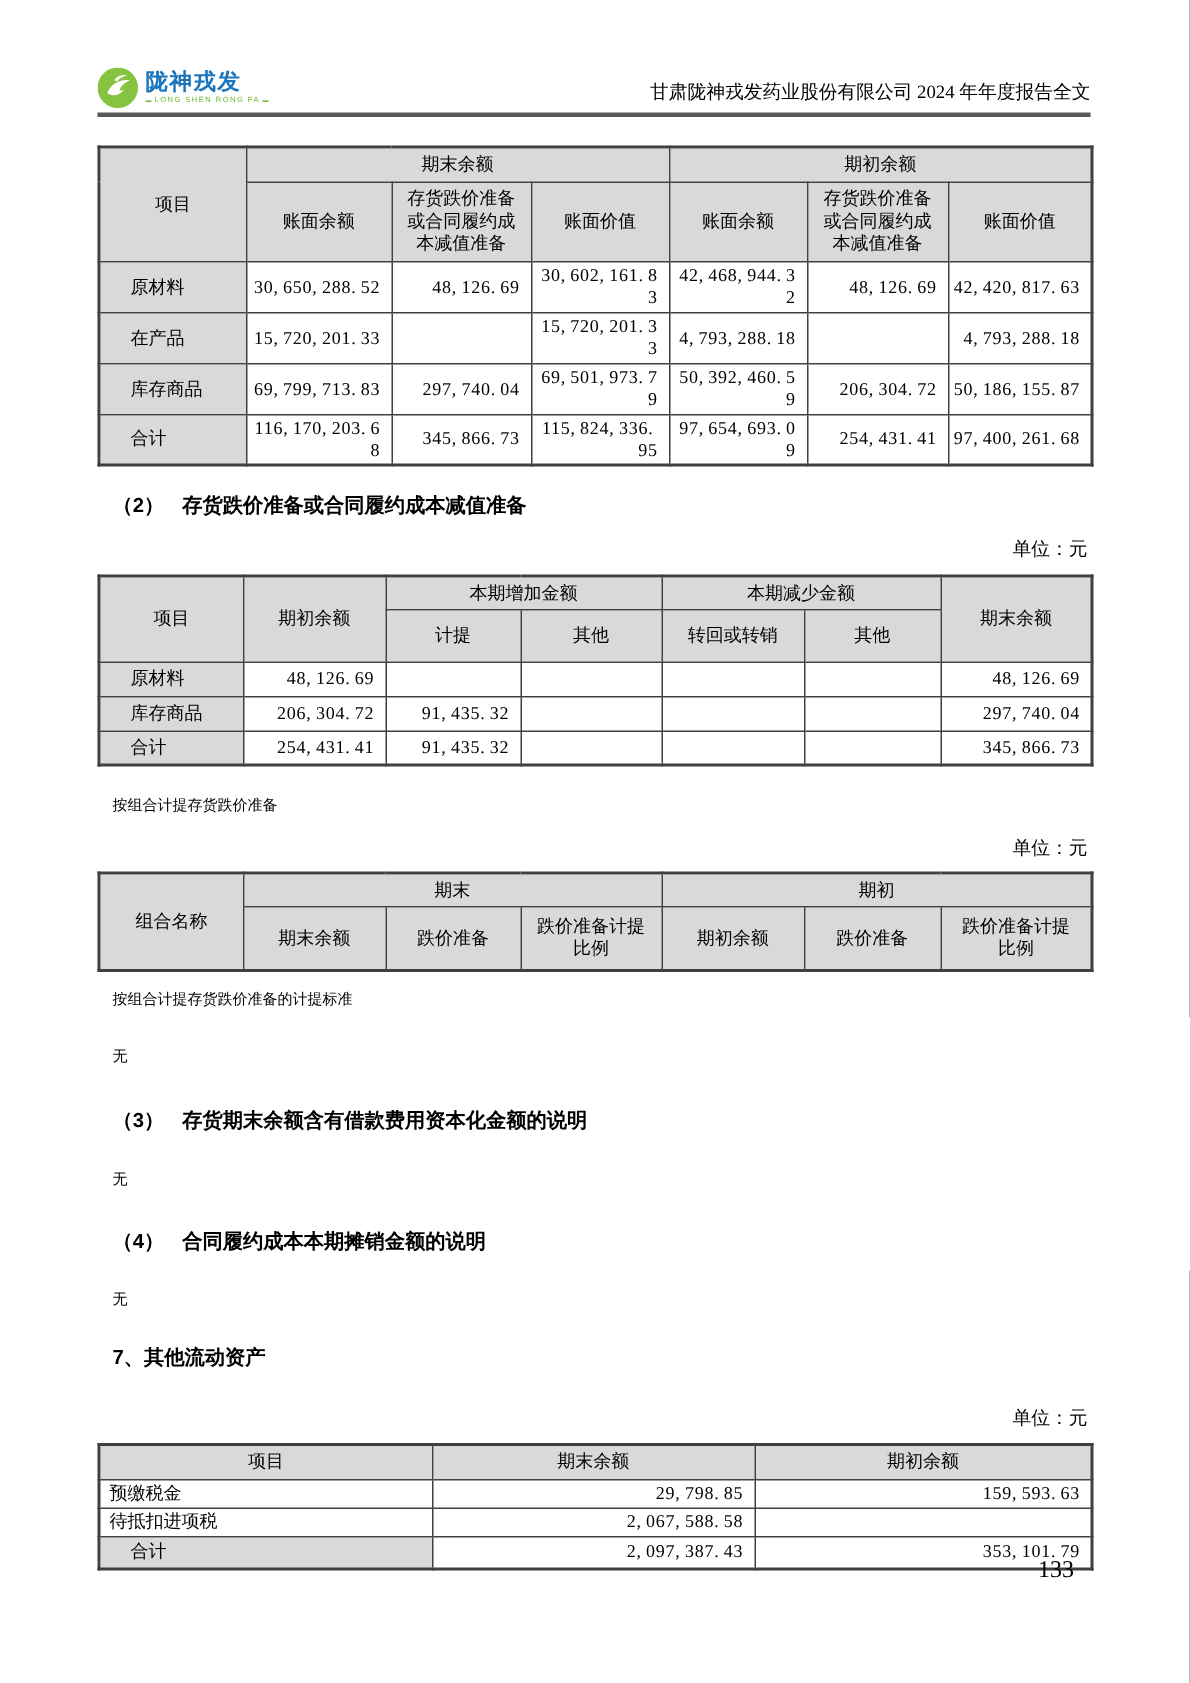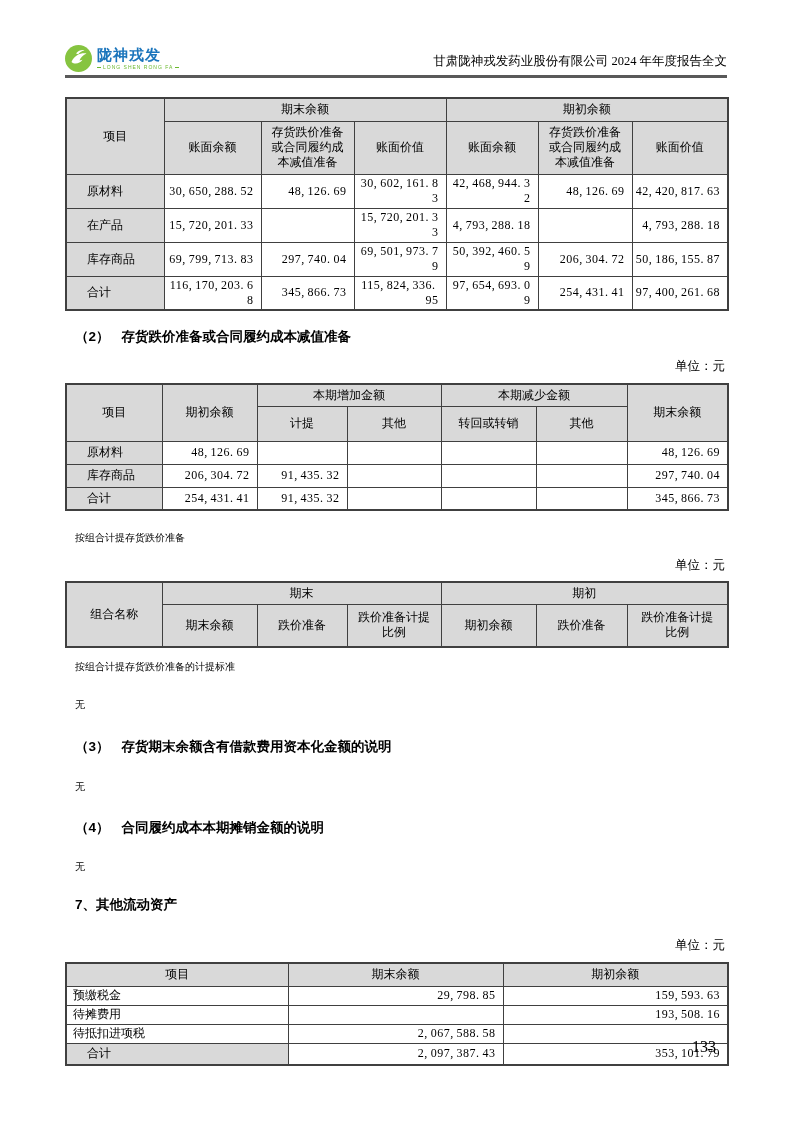--- a/index.html
+++ b/index.html
@@ -283,25 +283,20 @@
         <td class="hd">项目</td>
         <td class="hd">期末余额</td>
         <td class="hd">期初余额</td>
       </tr>
       <tr class="r-data">
         <td style="padding-left:6px">预缴税金</td>
         <td class="num">29, 798. 85</td>
         <td class="num">159, 593. 63</td>
       </tr>
       <tr class="r-data">
-        <td style="padding-left:6px">待摊费用</td>
-        <td class="num"></td>
-        <td class="num">193, 508. 16</td>
-      </tr>
-      <tr class="r-data">
         <td style="padding-left:6px">待抵扣进项税</td>
         <td class="num">2, 067, 588. 58</td>
         <td class="num"></td>
       </tr>
       <tr class="r-total">
         <td class="lbl">合计</td>
         <td class="num">2, 097, 387. 43</td>
         <td class="num">353, 101. 79</td>
       </tr>
     </tbody>

